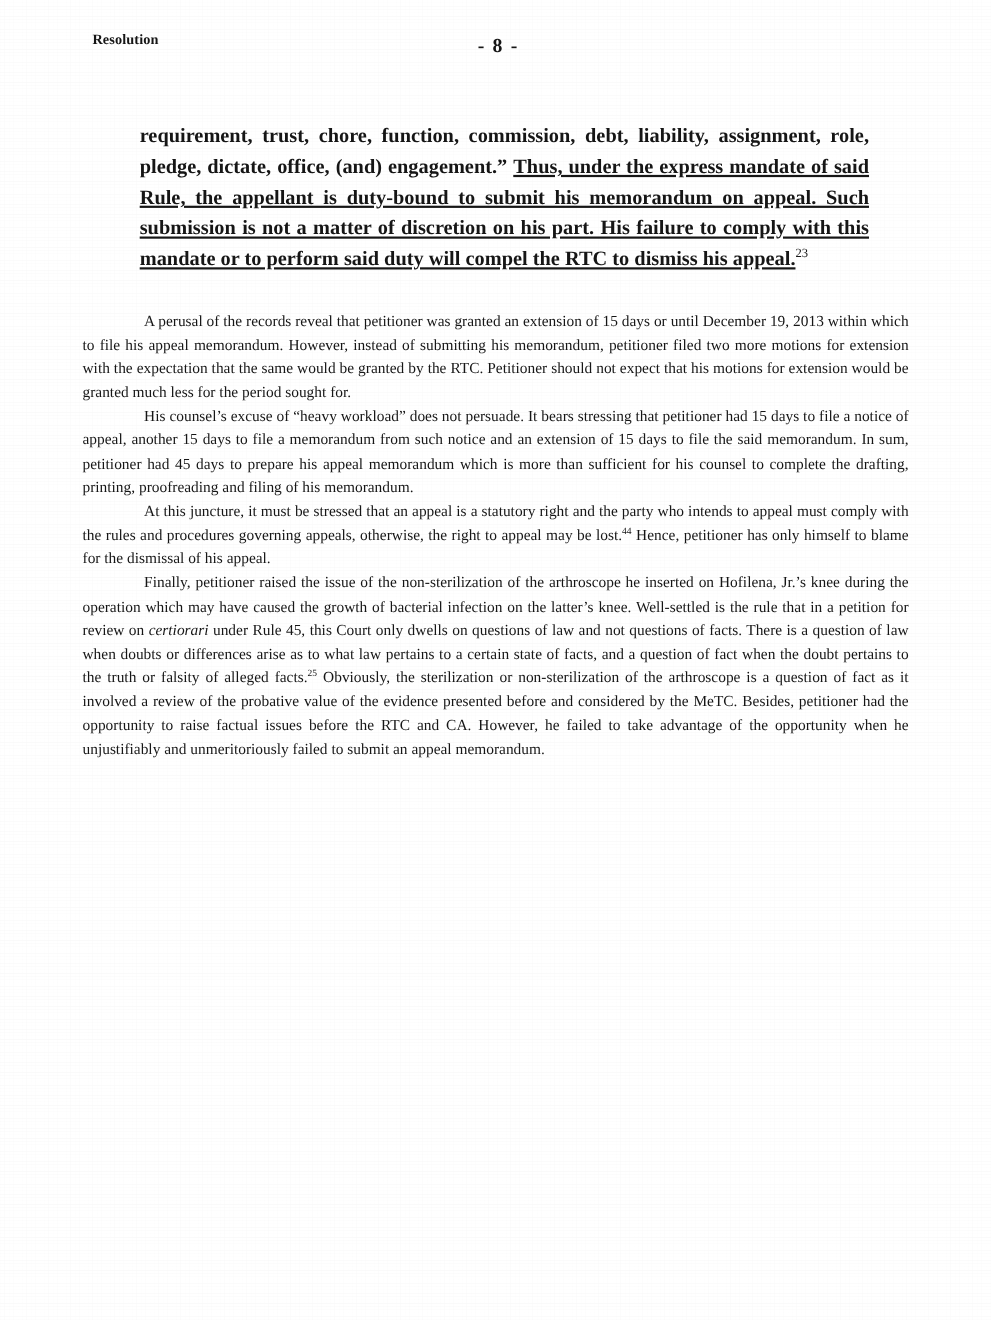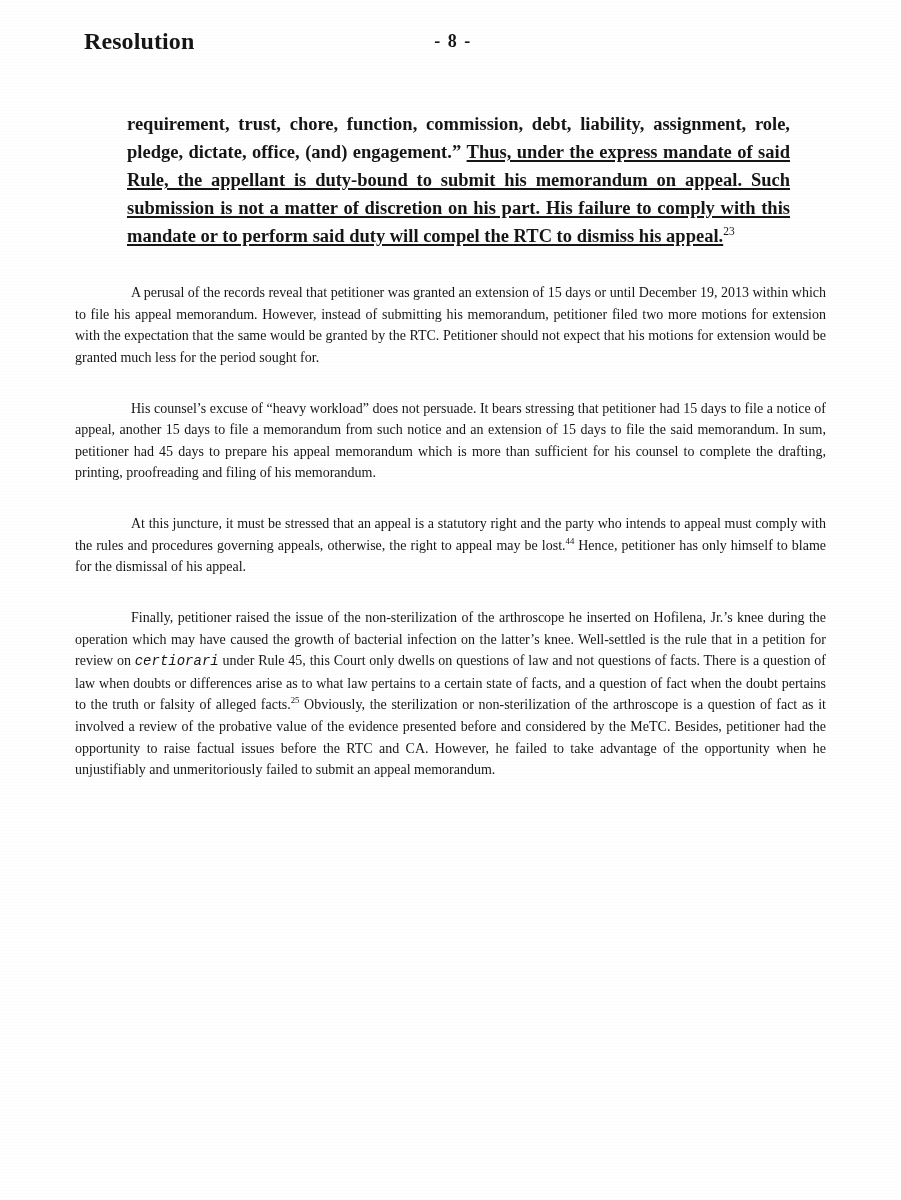--- a/index.html
+++ b/index.html
@@ -25,21 +25,21 @@
     top: 28px;
     left: 75px;
     right: 70px;
     height: 60px;
   }
   .hdr-left {
     position: absolute;
     left: 9px;
     top: 0;
     font-weight: bold;
-    font-size: 24px;
+    font-size: 13px;
     letter-spacing: 0.1px;
   }
   .hdr-center {
     position: absolute;
     left: 0;
     right: 0;
     top: 3px;
     text-align: center;
     font-size: 18px;
     font-weight: bold;
@@ -89,33 +89,33 @@
   p.body-par {
     font-size: 14px;
     line-height: 1.545;
     text-align: justify;
     text-justify: inter-word;
     text-indent: 56px;
     margin: 0;
     -webkit-hyphens: none;
     hyphens: none;
   }
-  p.gap-before { margin-top: 29px; }
+  p.gap-before { }
   p.gap-quote  { margin-top: 32px; }
 
   sup.fn {
     font-size: 0.62em;
     vertical-align: super;
     line-height: 0;
     font-weight: normal;
     text-decoration: none;
   }
   .blockquote sup.fn { display: inline-block; text-decoration: none; }
 
-  i.ital { font-style: italic; font-family: Liberation Mono, monospace; }
+  i.ital { font-style: italic; }
 
   
   .grain {
     position: absolute;
     inset: 0;
     pointer-events: none;
     opacity: 0.035;
     background:
       repeating-linear-gradient(0deg, rgba(0,0,0,0.5) 0px, rgba(0,0,0,0) 1px, rgba(0,0,0,0) 3px),
       repeating-linear-gradient(90deg, rgba(0,0,0,0.35) 0px, rgba(0,0,0,0) 1px, rgba(0,0,0,0) 4px);

